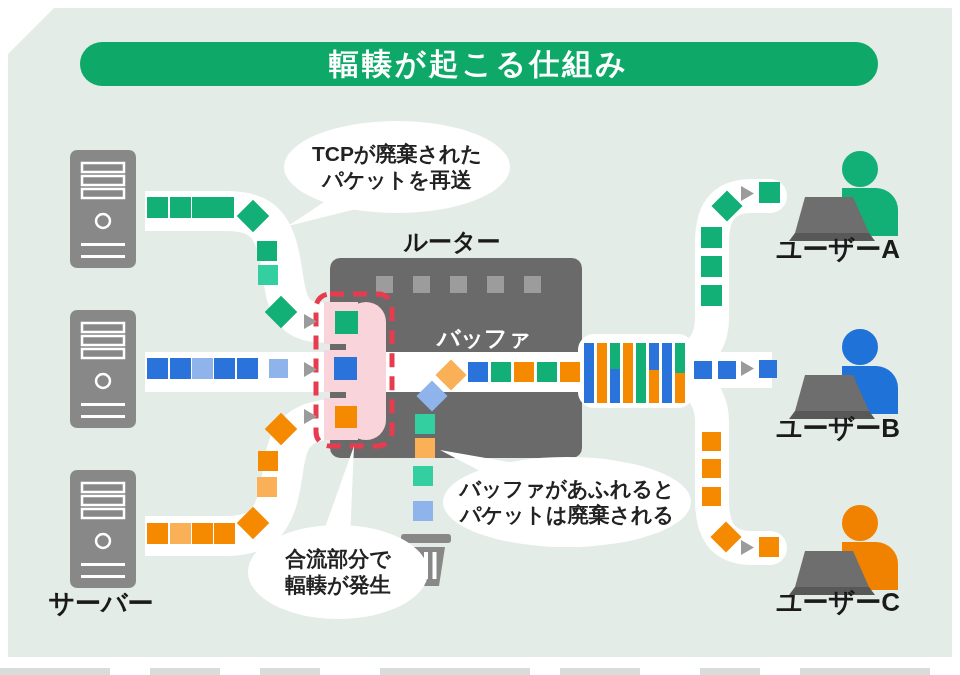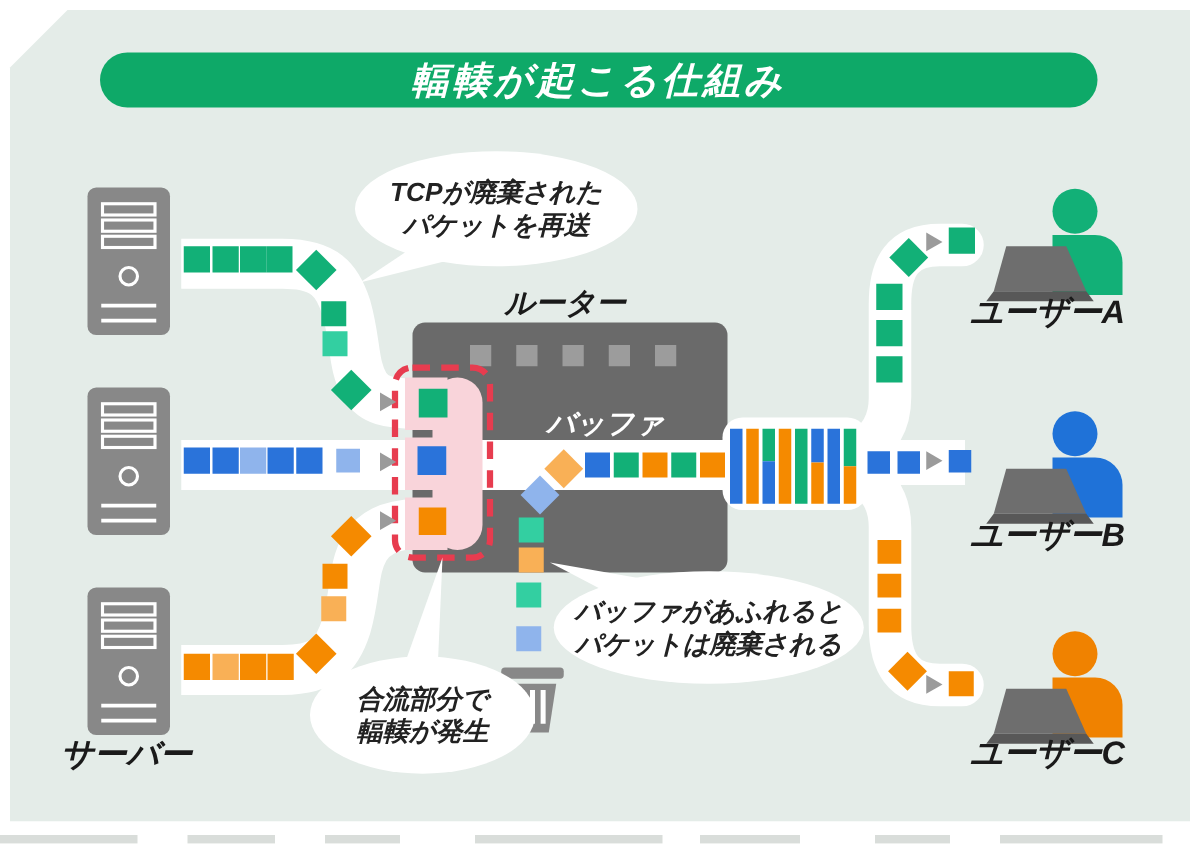--- a/index.html
+++ b/index.html
@@ -1,17 +1,17 @@
 <!DOCTYPE html>
 <html style="--c-panel_bg: #e4ece8; --c-banner_green: #0ea968; --c-router_gray: #6a6a6a; --c-router_port_gray: #9c9c9c; --c-merge_pink: #f9d4da; --c-congestion_red: #e73c4f; --c-icon_gray: #888888; --c-laptop_gray: #6e6e6e; --c-laptop_base_gray: #585858; --c-text_dark: #1a1a1a; --c-user_a_green: #12b077; --c-user_b_blue: #1f72d8; --c-user_c_orange: #f08200;"><head>
 <meta charset="utf-8">
 <style>
   html,body{margin:0;padding:0;background:#ffffff;}
   .stage{position:relative;width:960px;height:675px;background:#ffffff;overflow:hidden;
-         font-family:"Liberation Sans","DejaVu Sans",sans-serif;font-style:italic;}
+         font-family:"Liberation Sans","DejaVu Sans",sans-serif;}
   svg{display:block;}
   .panel{fill:var(--c-panel_bg);}
   .banner{fill:var(--c-banner_green);}
   .title-text{fill:#ffffff;font-size:30px;font-weight:bold;letter-spacing:3px;}
   .router{fill:var(--c-router_gray);}
   .port{fill:var(--c-router_port_gray);}
   .white-path{stroke:#ffffff;fill:none;stroke-linejoin:round;}
   .white-fill{fill:#ffffff;}
   .pink{fill:var(--c-merge_pink);}
   .dashed{fill:none;stroke:var(--c-congestion_red);stroke-width:5;stroke-dasharray:14 9;}

